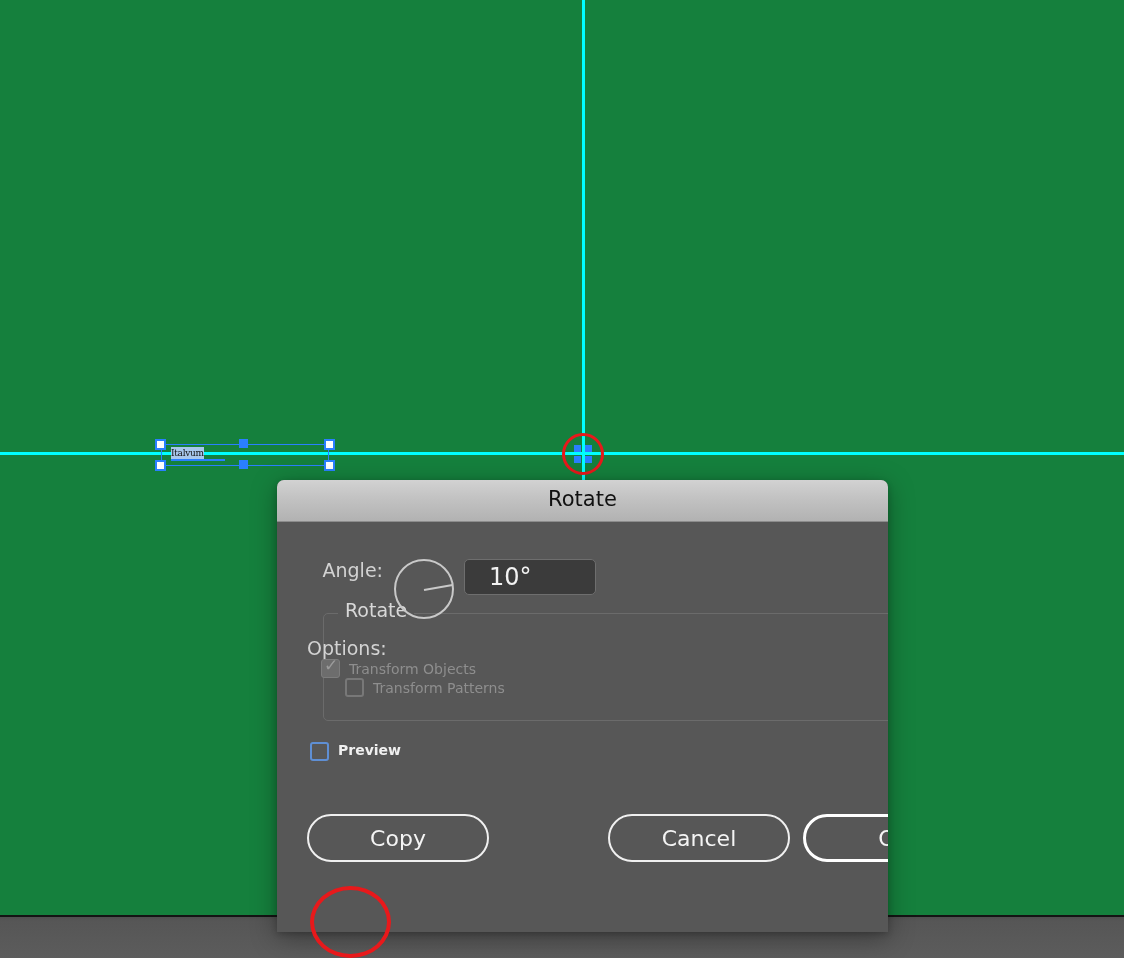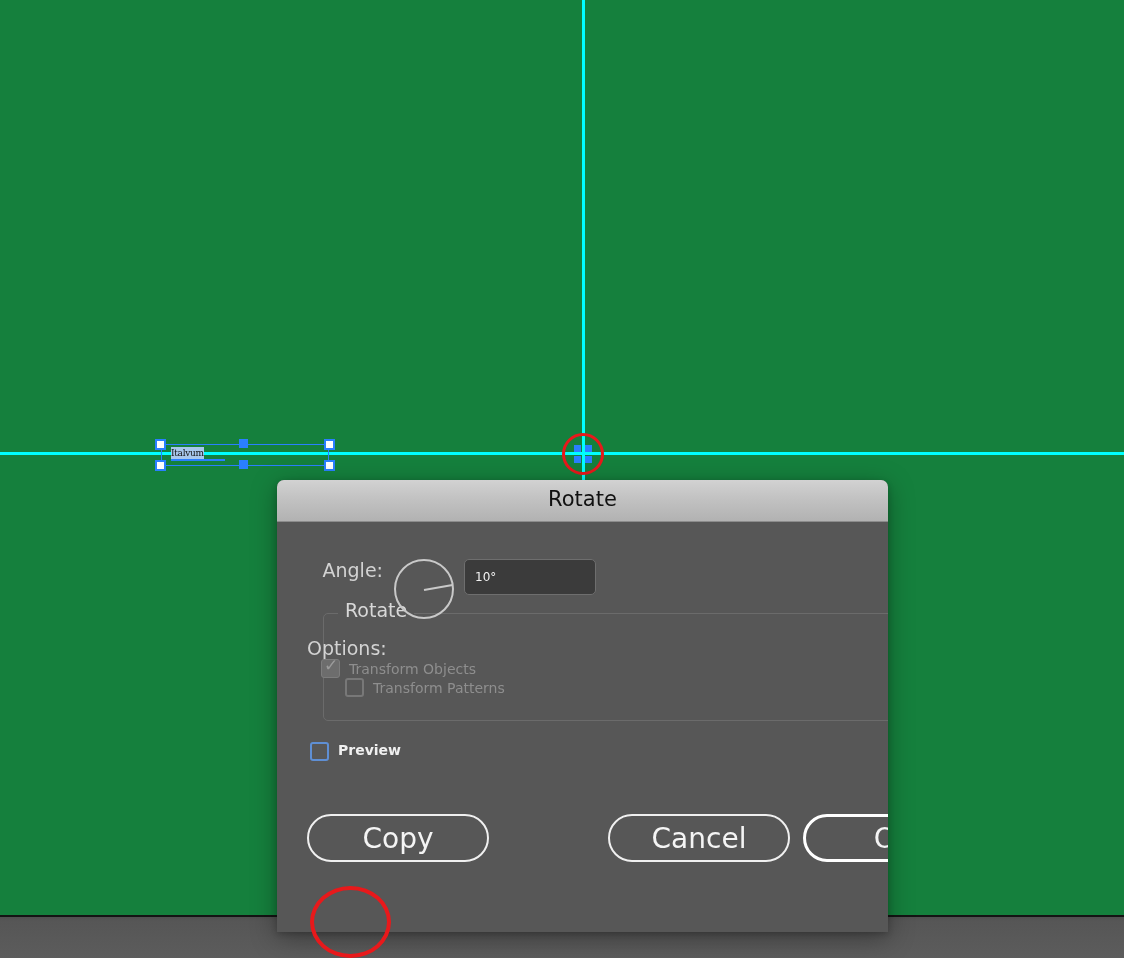--- a/index.html
+++ b/index.html
@@ -239,23 +239,23 @@
   }
   #angle-input {
     margin-left: 10px;
     width: 132px;
     height: 36px;
     background: #3b3b3b;
     border: 1px solid #6e6e6e;
     border-radius: 5px;
     box-sizing: border-box;
     color: #f2f2f2;
-    font-size: 12px;
+    font-size: 24px;
     line-height: 34px;
-    padding: 0 10px;
+    padding: 0 24px;
     font-family: "DejaVu Sans", "Liberation Sans", sans-serif;
   }
 
   #options-row {
     left: 30px;
     top: 115px;
     flex-direction: column;
   }
   #options-label { width: 76px; }
   .chk-item {
@@ -310,21 +310,21 @@
   }
 
   
   .btn {
     position: absolute;
     height: 48px;
     border-radius: 24px;
     box-sizing: border-box;
     background: transparent;
     color: #f4f4f4;
-    font-size: 28px;
+    font-size: 22px;
     display: flex;
     align-items: center;
     justify-content: center;
     font-family: "DejaVu Sans", "Liberation Sans", sans-serif;
   }
   #btn-copy {
     left: 30px;
     top: 292px;
     width: 182px;
     border: 2px solid #f0f0f0;

